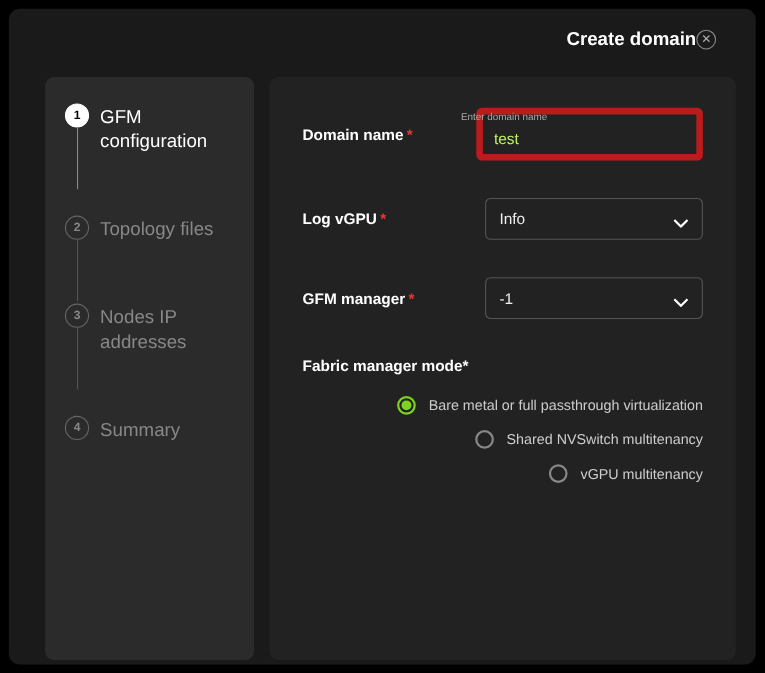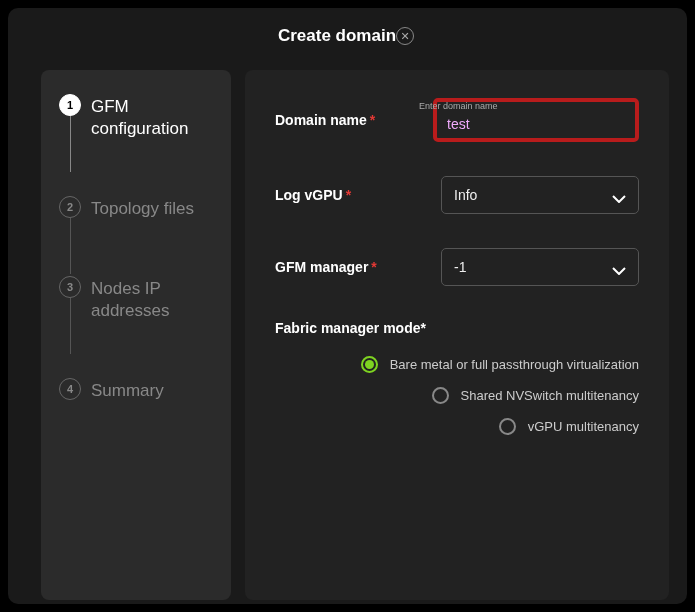--- a/index.html
+++ b/index.html
@@ -15,21 +15,21 @@
     background: #1a1a1a;
     border-radius: 10px;
     margin: 8px;
     width: 679px;
     height: 596px;
     position: relative;
     overflow: hidden;
   }
   .modal-header {
     display: flex;
-    justify-content: center;
+    justify-content: flex-end;
     align-items: center;
     padding: 18px 36px 10px 33px;
   }
   .modal-title {
     color: #fff;
     font-size: 17px;
     font-weight: 600;
   }
   .close-btn {
     width: 18px;
@@ -119,24 +119,24 @@
   }
   .field-label .req { color: #e53935; margin-left: 3px; }
   .input-wrap {
     position: relative;
     width: 230px;
     padding-left: 24px;
   }
   .text-input {
     width: 100%;
     background: transparent;
-    border: 4px solid #b91c1c;
+    border: 6px solid #b91c1c;
     border-radius: 5px;
     padding: 14px 10px 6px 10px;
-    color: #f0abfc;
+    color: #bef264;
     font-size: 14px;
     outline: none;
   }
   .float-label {
     position: absolute;
     top: 3px;
     left: 10px;
     font-size: 9px;
     color: #aaa;
     pointer-events: none;

